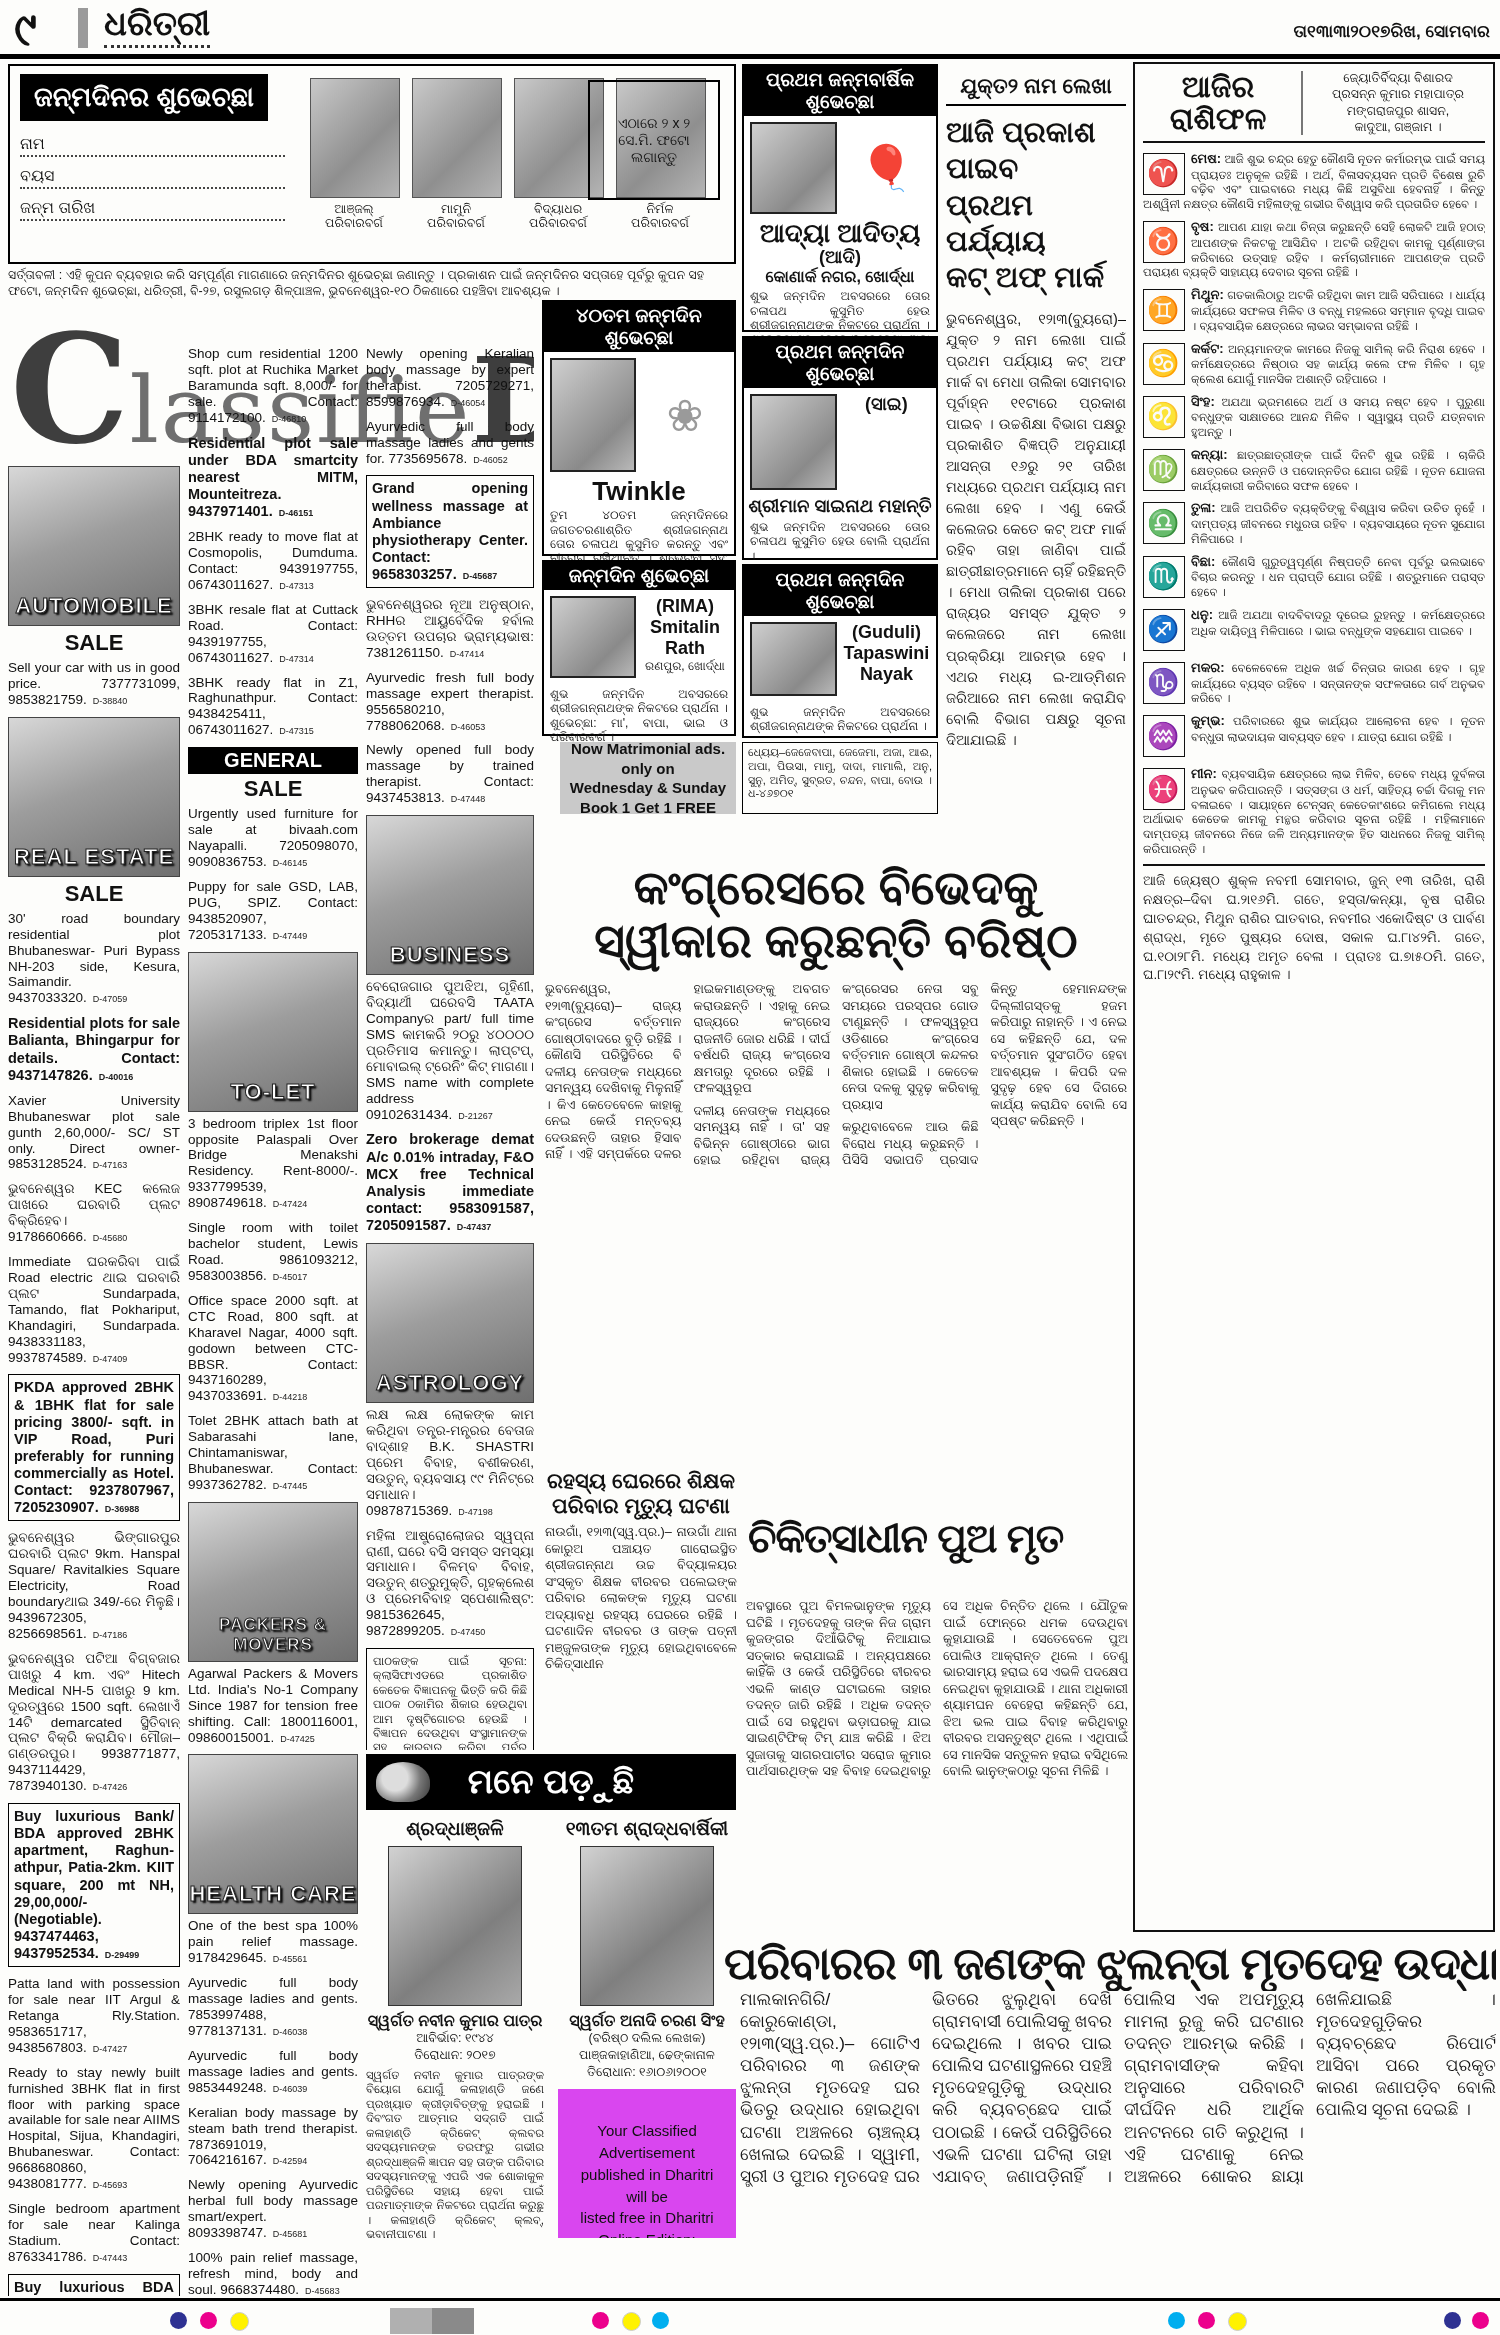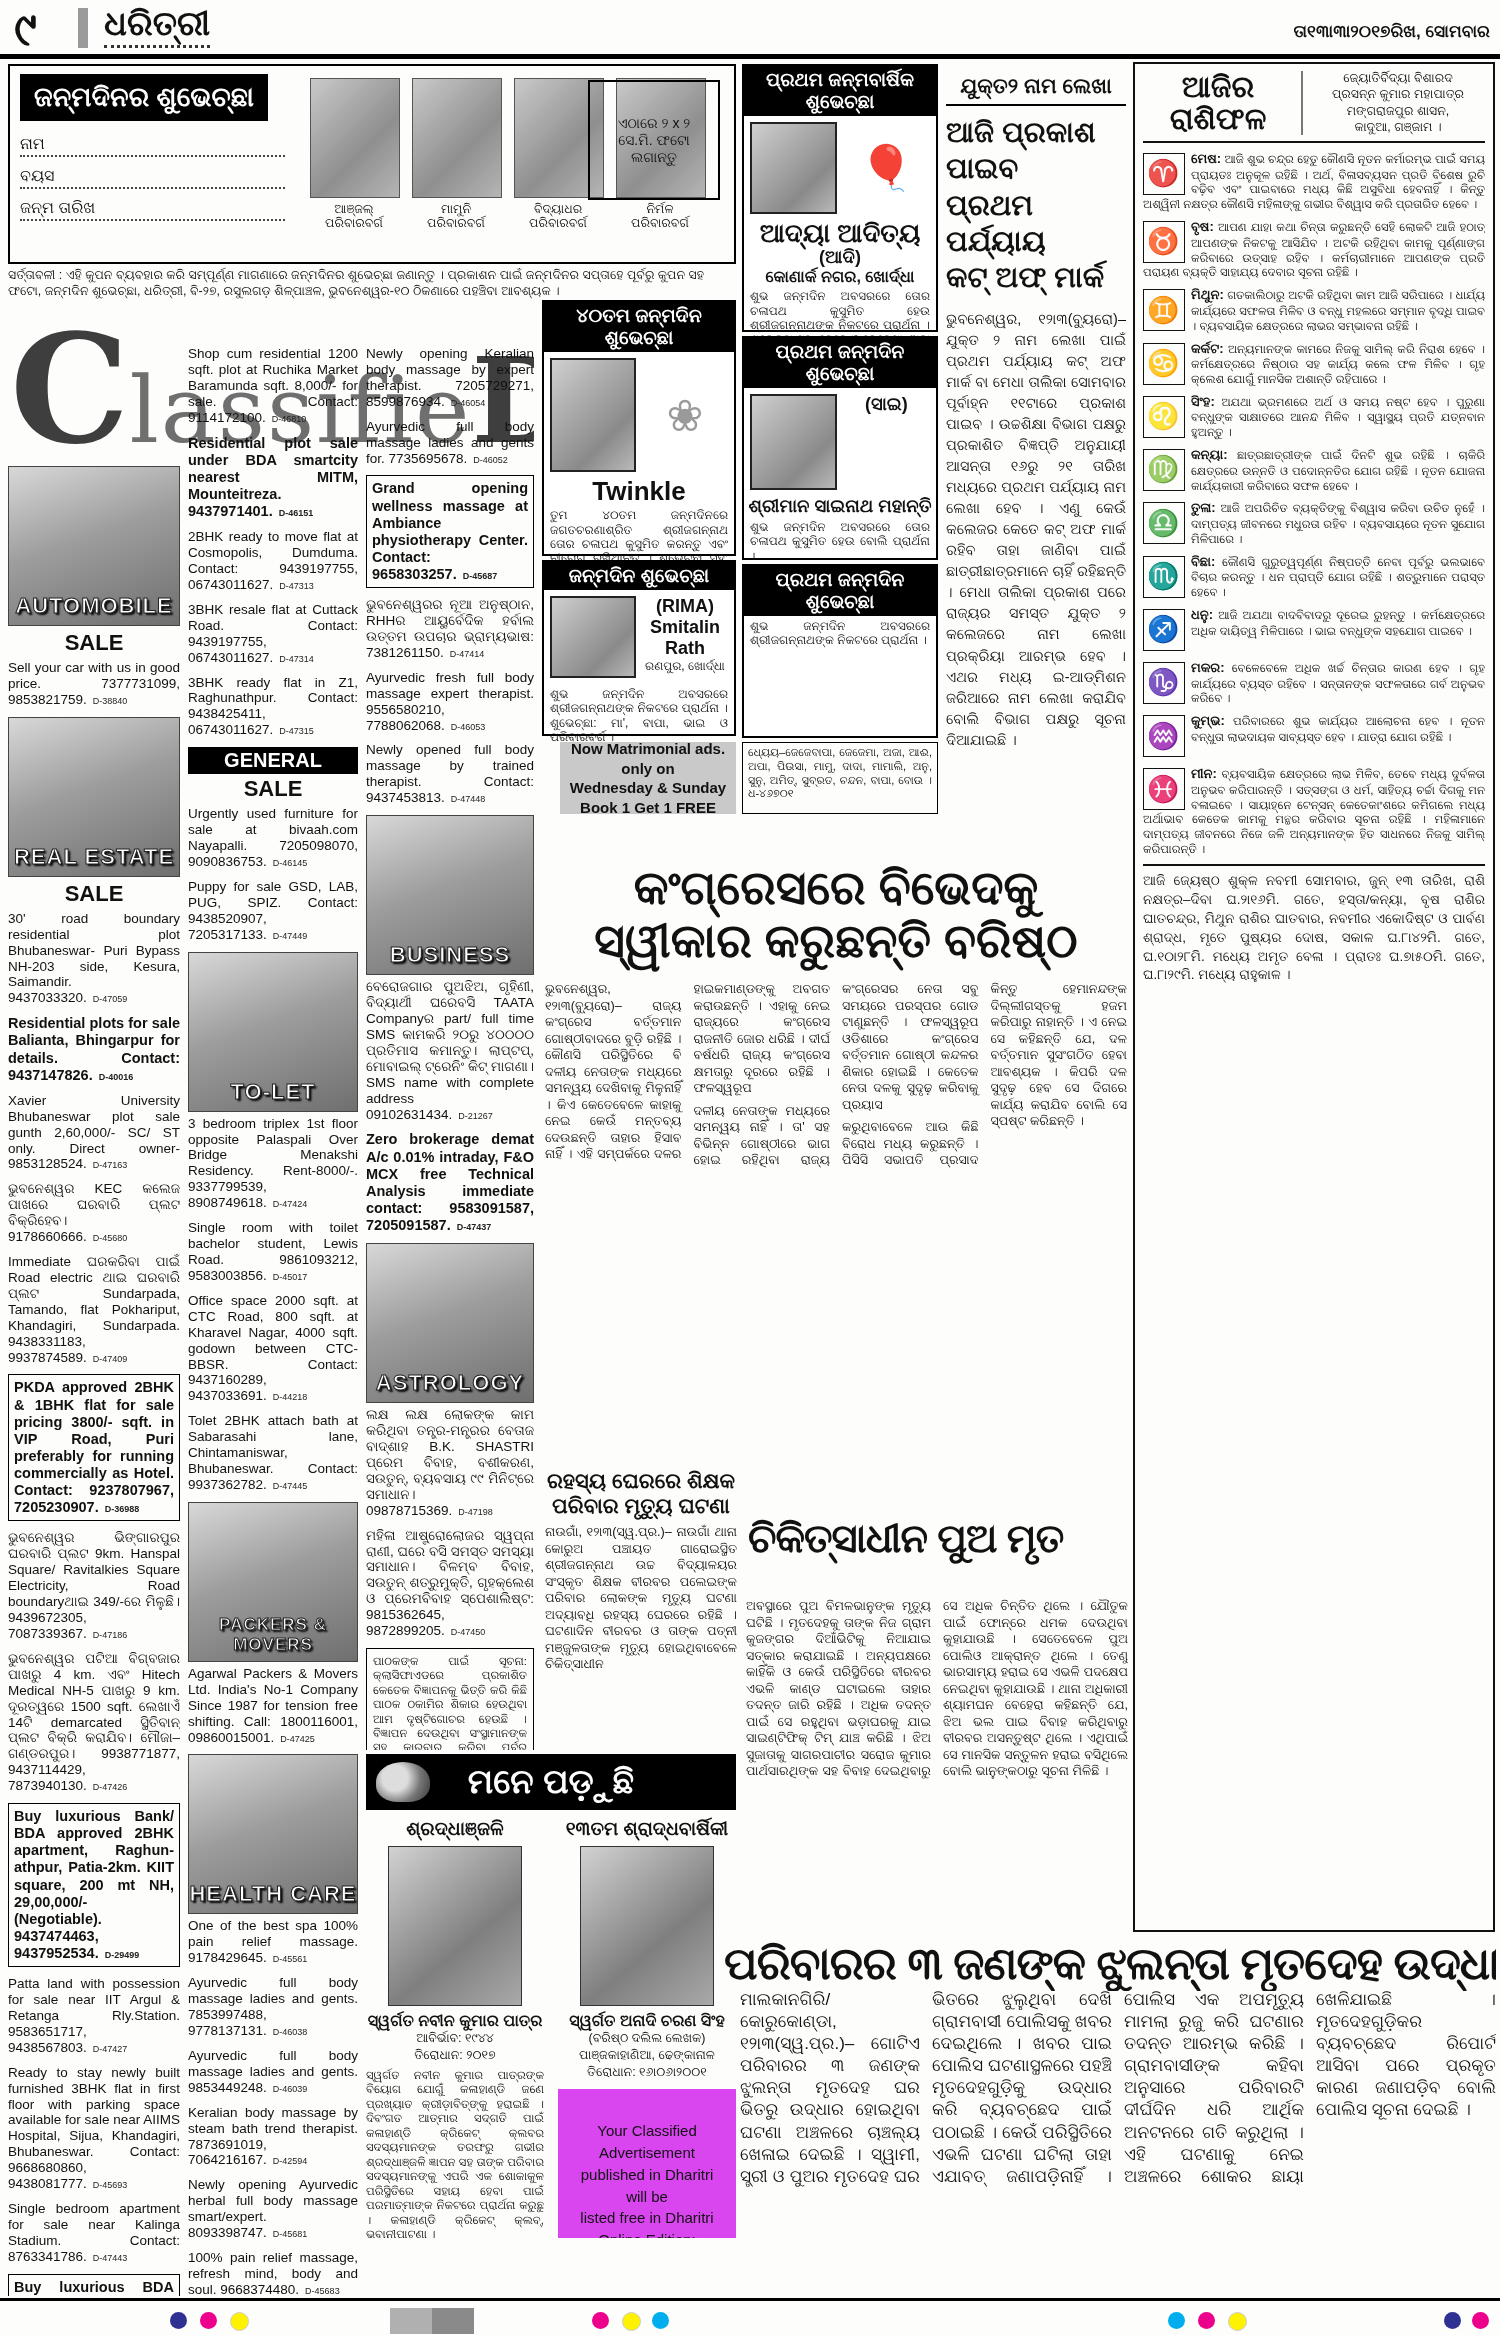--- a/index.html
+++ b/index.html
@@ -191,21 +191,21 @@
       </div>
     <div class="saletag">SALE</div>
     <div>
 
     <div class="ad"><span>30' road boundary residential plot Bhubaneswar- Puri Bypass NH-203 side, Kesura, Saimandir. 9437033320.</span><span class="adid">D-47059</span></div>
         <div class="ad bold"><span>Residential plots for sale Balianta, Bhingarpur for details. Contact: 9437147826.</span><span class="adid">D-40016</span></div>
         <div class="ad"><span>Xavier University Bhubaneswar plot sale gunth 2,60,000/- SC/ ST only. Direct owner- 9853128524.</span><span class="adid">D-47163</span></div>
         <div class="ad"><span>ଭୁବନେଶ୍ୱର KEC କଲେଜ ପାଖରେ ଘରବାରି ପ୍ଲଟ ବିକ୍ରିହେବ। 9178660666.</span><span class="adid">D-45680</span></div>
         <div class="ad"><span>Immediate ଘରକରିବା ପାଇଁ Road electric ଥାଇ ଘରବାରି ପ୍ଲଟ Sundarpada, Tamando, flat Pokhariput, Khandagiri, Sundarpada. 9438331183, 9937874589.</span><span class="adid">D-47409</span></div>
         <div class="ad boxed"><span>PKDA approved 2BHK &amp; 1BHK flat for sale pricing 3800/- sqft. in VIP Road, Puri preferably for running commercially as Hotel. Contact: 9237807967, 7205230907.</span><span class="adid">D-36988</span></div>
-        <div class="ad"><span>ଭୁବନେଶ୍ୱର ଭିଙ୍ଗାରପୁର ଘରବାରି ପ୍ଲଟ 9km. Hanspal Square/ Ravitalkies Square Electricity, Road boundaryଥାଇ 349/-ରେ ମିଳୁଛି। 9439672305, 7087339367.</span><span class="adid">D-47186</span></div>
+        <div class="ad"><span>ଭୁବନେଶ୍ୱର ଭିଙ୍ଗାରପୁର ଘରବାରି ପ୍ଲଟ 9km. Hanspal Square/ Ravitalkies Square Electricity, Road boundaryଥାଇ 349/-ରେ ମିଳୁଛି। 9439672305, 8256698561.</span><span class="adid">D-47186</span></div>
         <div class="ad"><span>ଭୁବନେଶ୍ୱର ପଟିଆ ବିଗ୍‌ବଜାର ପାଖରୁ 4 km. ଏବଂ Hitech Medical NH-5 ପାଖରୁ 9 km. ଦୂରତ୍ୱରେ 1500 sqft. ଲେଖାଏଁ 14ଟି demarcated ସ୍ଥିତିବାନ୍ ପ୍ଲଟ ବିକ୍ରି କରାଯିବ। ମୌଜା– ଗଣ୍ଡରପୁର। 9938771877, 9437114429, 7873940130.</span><span class="adid">D-47426</span></div>
         <div class="ad boxed"><span>Buy luxurious Bank/ BDA approved 2BHK apartment, Raghun- athpur, Patia-2km. KIIT square, 200 mt NH, 29,00,000/- (Negotiable). 9437474463, 9437952534.</span><span class="adid">D-29499</span></div>
         <div class="ad"><span>Patta land with possession for sale near IIT Argul &amp; Retanga Rly.Station. 9583651717, 9438567803.</span><span class="adid">D-47427</span></div>
         <div class="ad"><span>Ready to stay newly built furnished 3BHK flat in first floor with parking space available for sale near AIIMS Hospital, Sijua, Khandagiri, Bhubaneswar. Contact: 9668680860, 9438081777.</span><span class="adid">D-45693</span></div>
         <div class="ad"><span>Single bedroom apartment for sale near Kalinga Stadium. Contact: 8763341786.</span><span class="adid">D-47443</span></div>
         <div class="ad boxed"><span>Buy luxurious BDA approved 2BHK flat at Kalinga Vihar, Patrapada, 200 mt NH, (one modular kitchen free), 2700/- sqft. (Negotiable). 9437474463, 9437952534.</span></div>
       </div>
   </div>
 
   <div class="col" id="colB">
@@ -329,20 +329,27 @@
       <div style="flex:1;text-align:center;">
         <div class="bd-sub">(ସାଇ)</div>
       </div>
     </div>
     <div class="bd-sub">ଶ୍ରୀମାନ ସାଇନାଥ ମହାନ୍ତି</div>
     <div class="bd-body">ଶୁଭ ଜନ୍ମଦିନ ଅବସରରେ ତୋର ଚଳାପଥ କୁସୁମିତ ହେଉ ବୋଲି ପ୍ରାର୍ଥନା ।</div>
   </div>
 
   <div class="bd" id="bd-guduli">
     <div class="bd-head">ପ୍ରଥମ ଜନ୍ମଦିନ ଶୁଭେଚ୍ଛା</div>
+    <div class="bd-row">
+      <div class="bd-photo" style="height:70px;"></div>
+      <div style="flex:1;text-align:center;">
+        <div class="bd-sub">(Guduli)</div>
+        <div class="bd-sub">Tapaswini Nayak</div>
+      </div>
+    </div>
     <div class="bd-body">ଶୁଭ ଜନ୍ମଦିନ ଅବସରରେ ଶ୍ରୀଜଗନ୍ନାଥଙ୍କ ନିକଟରେ ପ୍ରାର୍ଥନା ।</div>
   </div>
   <div class="relatives">ଧ୍ୟେୟ–ଜେଜେବାପା, ଜେଜେମା, ଅଜା, ଆଈ, ଅପା, ପିଉସା, ମାମୁ, ଦାଦା, ମାମାଲି, ଅନୁ, ସୁନୁ, ଅମିତ୍, ସୁବ୍ରତ, ଚନ୍ଦନ, ବାପା, ବୋଉ ।  ଧ-୪୬୭୦୧</div>
 
   <div class="matri">Now Matrimonial ads. only on
 Wednesday &amp; Sunday
 Book 1 Get 1 FREE</div>
 
   <div class="cutoff">
     <div class="kicker">ଯୁକ୍ତ୨ ନାମ ଲେଖା</div>

